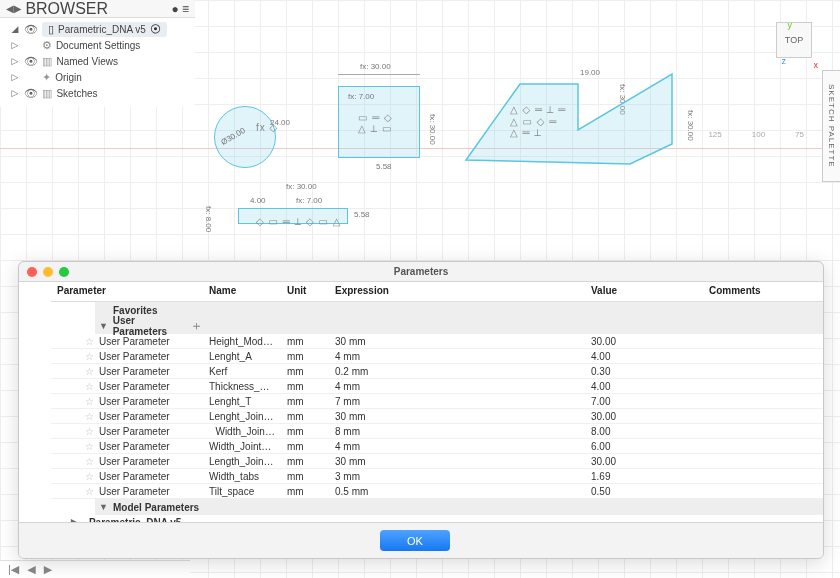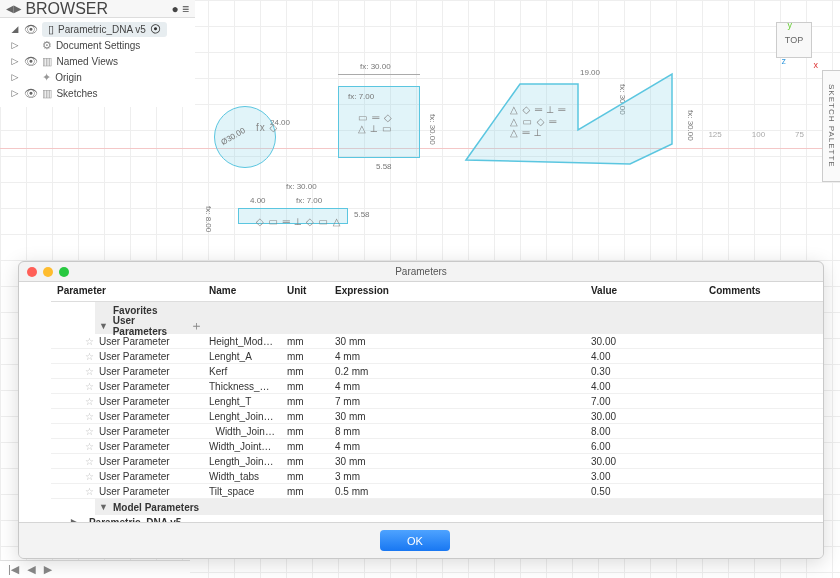--- a/index.html
+++ b/index.html
@@ -48,21 +48,21 @@
 
 .rule-labels { position: absolute; right: 6px; top: 130px; font-size: 8px; color: #aaa; }
 .rule-labels span { display: inline-block; margin-right: 30px; }
 
 
 .dialog { position: absolute; left: 18px; top: 261px; width: 806px; height: 298px; background: #f3f3f3; border: 1px solid #c8c8c8; border-radius: 6px; box-shadow: 0 4px 20px rgba(0,0,0,0.15); z-index: 10; overflow: hidden; }
 .dlg-titlebar { height: 20px; border-bottom: 1px solid #d5d5d5; display: flex; align-items: center; padding: 0 8px; position: relative; }
 .traffic { display: flex; gap: 6px; }
 .tl { width: 10px; height: 10px; border-radius: 50%; }
 .tl.r { background: #ff5f57; } .tl.y { background: #febc2e; } .tl.g { background: #28c840; }
-.dlg-title { position: absolute; left: 0; right: 0; text-align: center; font-size: 10px; color: #555; }
+.dlg-title { position: absolute; left: 0; right: 0; text-align: center; font-size: 10px; color: #555; font-weight: bold; }
 
 .param-table { position: absolute; top: 20px; left: 0; right: 0; bottom: 36px; background: #fff; overflow: hidden; padding-left: 32px; }
 .pt-head { height: 20px; display: flex; background: #fff; border-bottom: 1px solid #ddd; }
 .pt-head > div, .pt-row > div { padding: 3px 6px; font-size: 10px; overflow: hidden; text-overflow: ellipsis; white-space: nowrap; }
 .pt-head > div { font-weight: bold; color: #222; }
 .c-param { width: 152px; }
 .c-name { width: 78px; }
 .c-unit { width: 48px; }
 .c-exp { width: 256px; }
 .c-val { width: 118px; }
@@ -318,21 +318,21 @@
             <div class="c-com"></div>
           </div>
           <div class="pt-row">
             <div class="c-param">
               <span class="star">☆</span>
               <span>User Parameter</span>
             </div>
             <div class="c-name">Width_tabs</div>
             <div class="c-unit">mm</div>
             <div class="c-exp">3 mm</div>
-            <div class="c-val">3.00</div>
+            <div class="c-val">1.69</div>
             <div class="c-com"></div>
           </div>
           <div class="pt-row">
             <div class="c-param">
               <span class="star">☆</span>
               <span>User Parameter</span>
             </div>
             <div class="c-name">Tilt_space</div>
             <div class="c-unit">mm</div>
             <div class="c-exp">0.5 mm</div>

